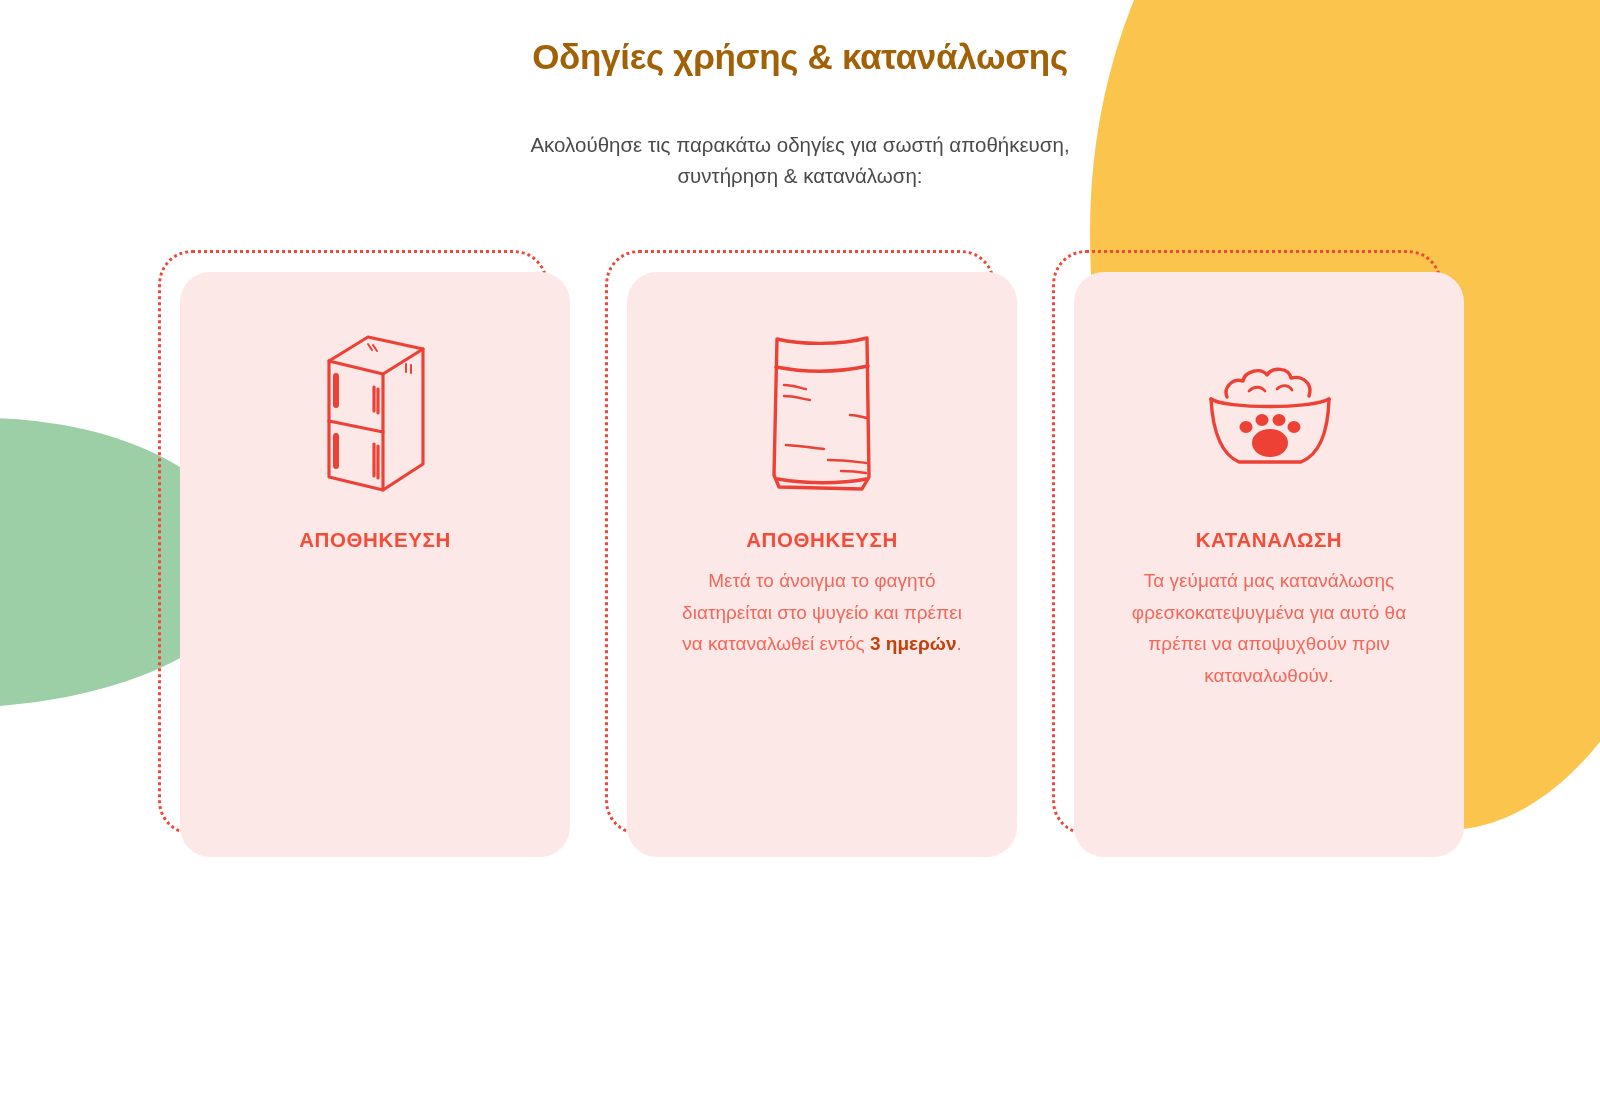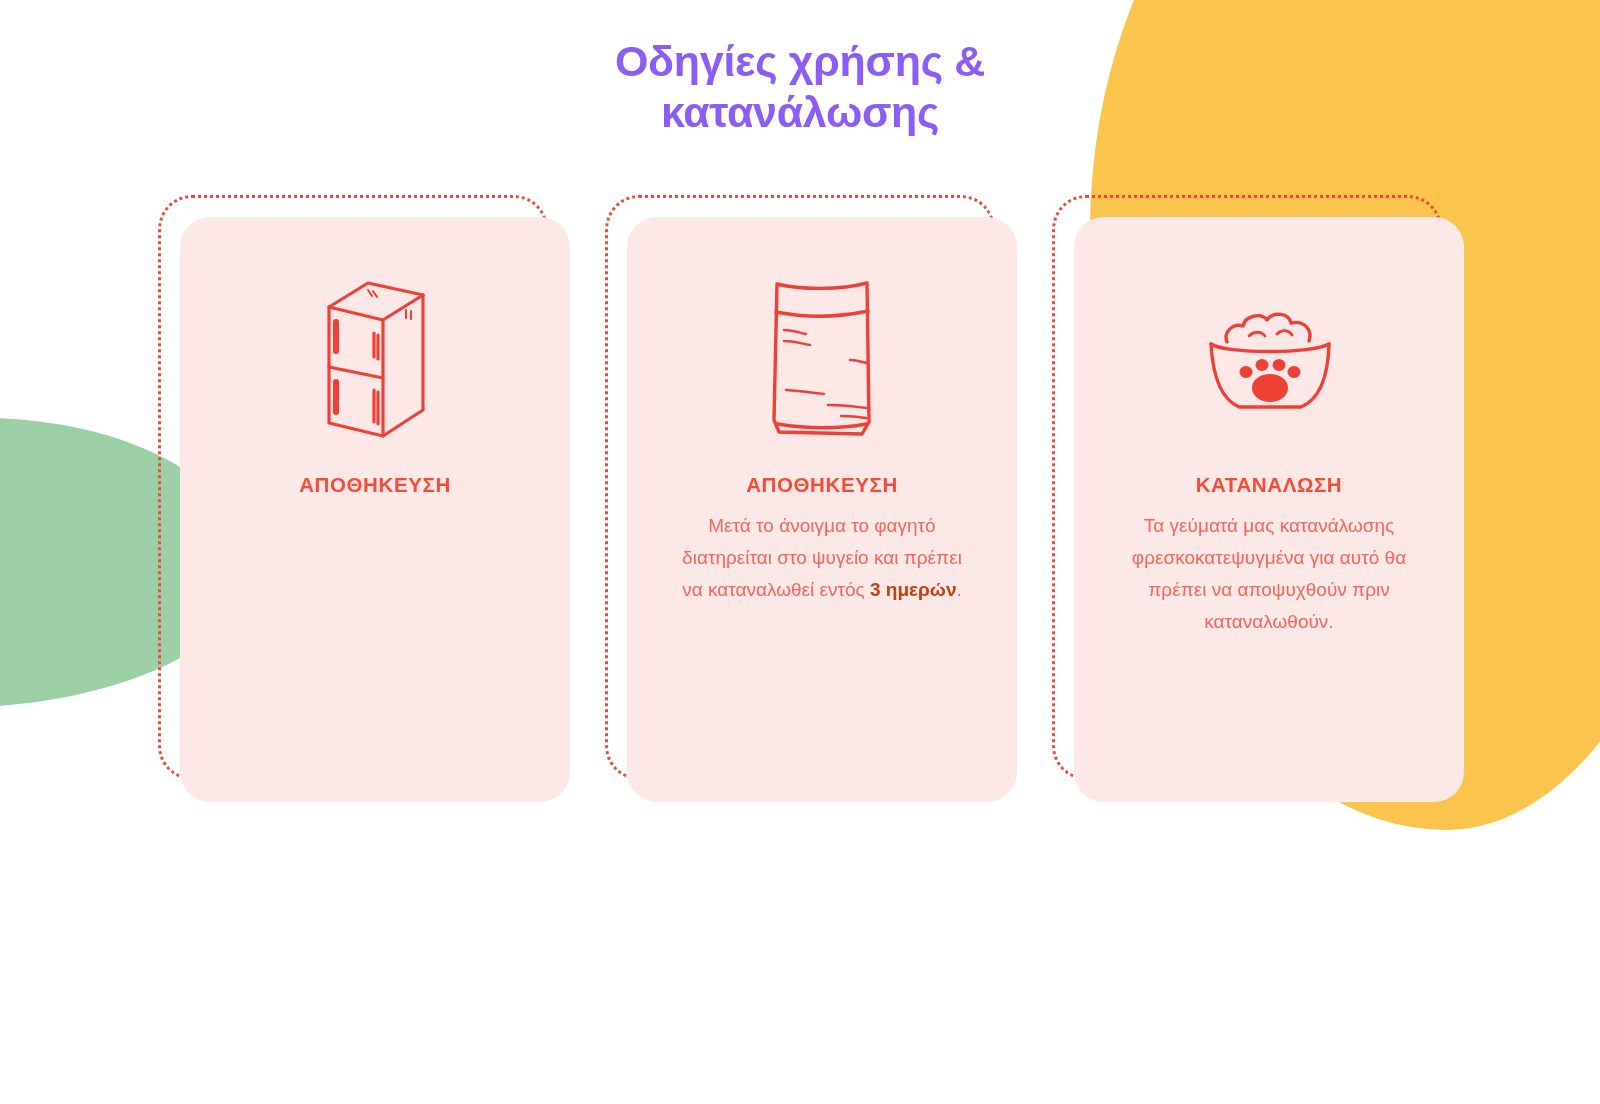--- a/index.html
+++ b/index.html
@@ -48,25 +48,25 @@
   
   .header {
     position: relative;
     z-index: 3;
     text-align: center;
     padding-top: 36px;
   }
   .page-title {
     margin: 0 auto;
     width: 560px;
-    font-size: 43px;
+    font-size: 35px;
     line-height: 1.18;
     font-weight: 700;
     letter-spacing: -0.3px;
-    color: #8b5cf6;
+    color: #a16207;
   }
   .page-subtitle {
     margin: 52px auto 0 auto;
     width: 560px;
     font-size: 20.5px;
     line-height: 1.52;
     font-weight: 400;
     color: #4a4a4a;
   }
 
@@ -140,20 +140,21 @@
 </head>
 <body>
 
 <div class="stage">
 
   <div class="blob-yellow"></div>
   <div class="blob-green"></div>
 
   <div class="header">
     <h1 class="page-title">Οδηγίες χρήσης &amp; κατανάλωσης</h1>
+    <p class="page-subtitle">Ακολούθησε τις παρακάτω οδηγίες για σωστή αποθήκευση, συντήρηση &amp; κατανάλωση:</p>
   </div>
 
   <div class="cards">
 
     <div class="card-wrap">
       <div class="card-outline"></div>
       <div class="card">
         <div class="card-icon">
           <svg width="130" height="175" viewBox="0 0 130 175" fill="none" stroke="#EE4136" stroke-width="3.2" stroke-linecap="round" stroke-linejoin="round">
             <path d="M19 37 L58 13 L113 25 L113 140 L73 166 L19 153 Z"></path>

